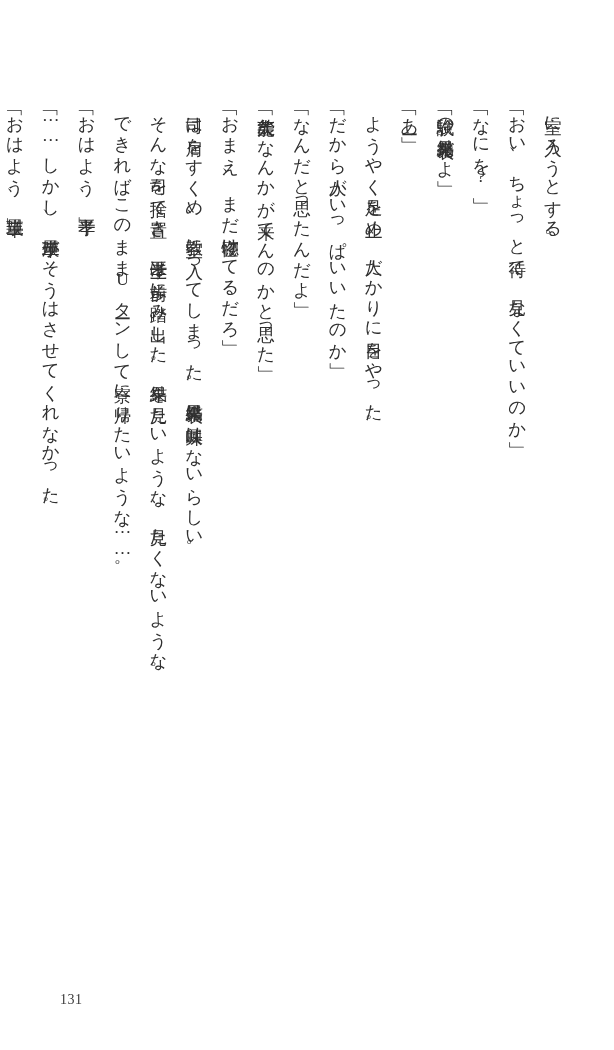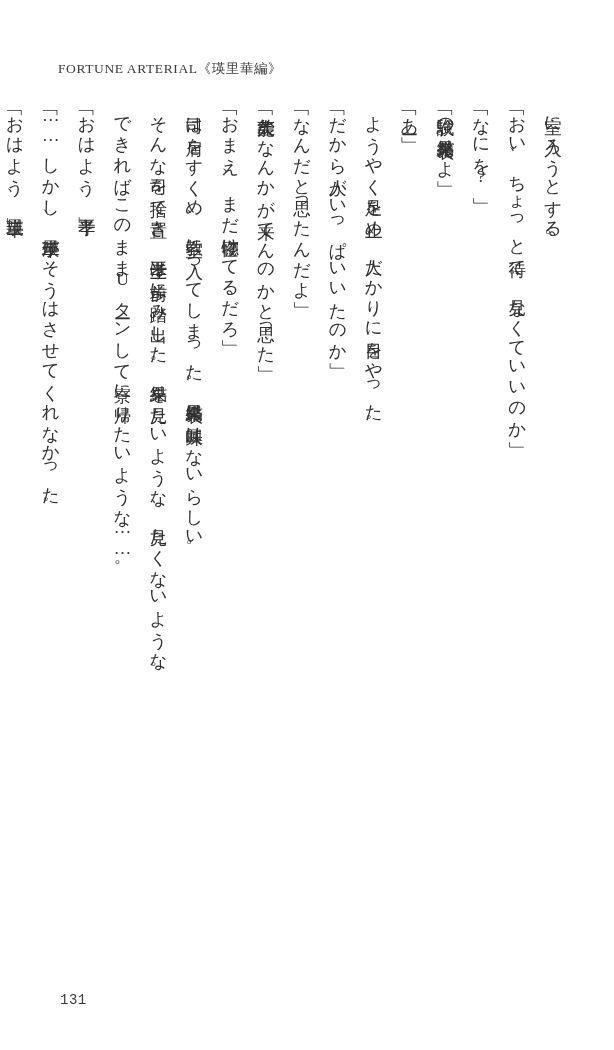--- a/index.html
+++ b/index.html
@@ -61,29 +61,28 @@
     text-indent: 0em;
   }
 
   .page-number {
     position: absolute;
     left: 60px;
     bottom: 42px;
     font-size: 14px;
     letter-spacing: 0.5px;
     color: #3a3a3a;
-    font-family: Liberation Mono, monospace;
+    font-family: Liberation Serif, serif;
   }
 </style>
 </head>
 <body>
 
 <div class="page">
 
-  <div class="running-header">FORTUNE ARTERIAL《瑛里華編》</div>
 
   <div class="text-block">
     <p>室に入ろうとする。</p>
     <p>「おい、ちょっと待て。見なくていいのか」</p>
     <p>「なにを?」</p>
     <p>「試験の結果発表だよ」</p>
     <p>「あー」</p>
     <p class="narr">ようやく足を止め、人だかりに目をやった。</p>
     <p>「だから人がいっぱいいたのか」</p>
     <p>「なんだと思ったんだよ」</p>

